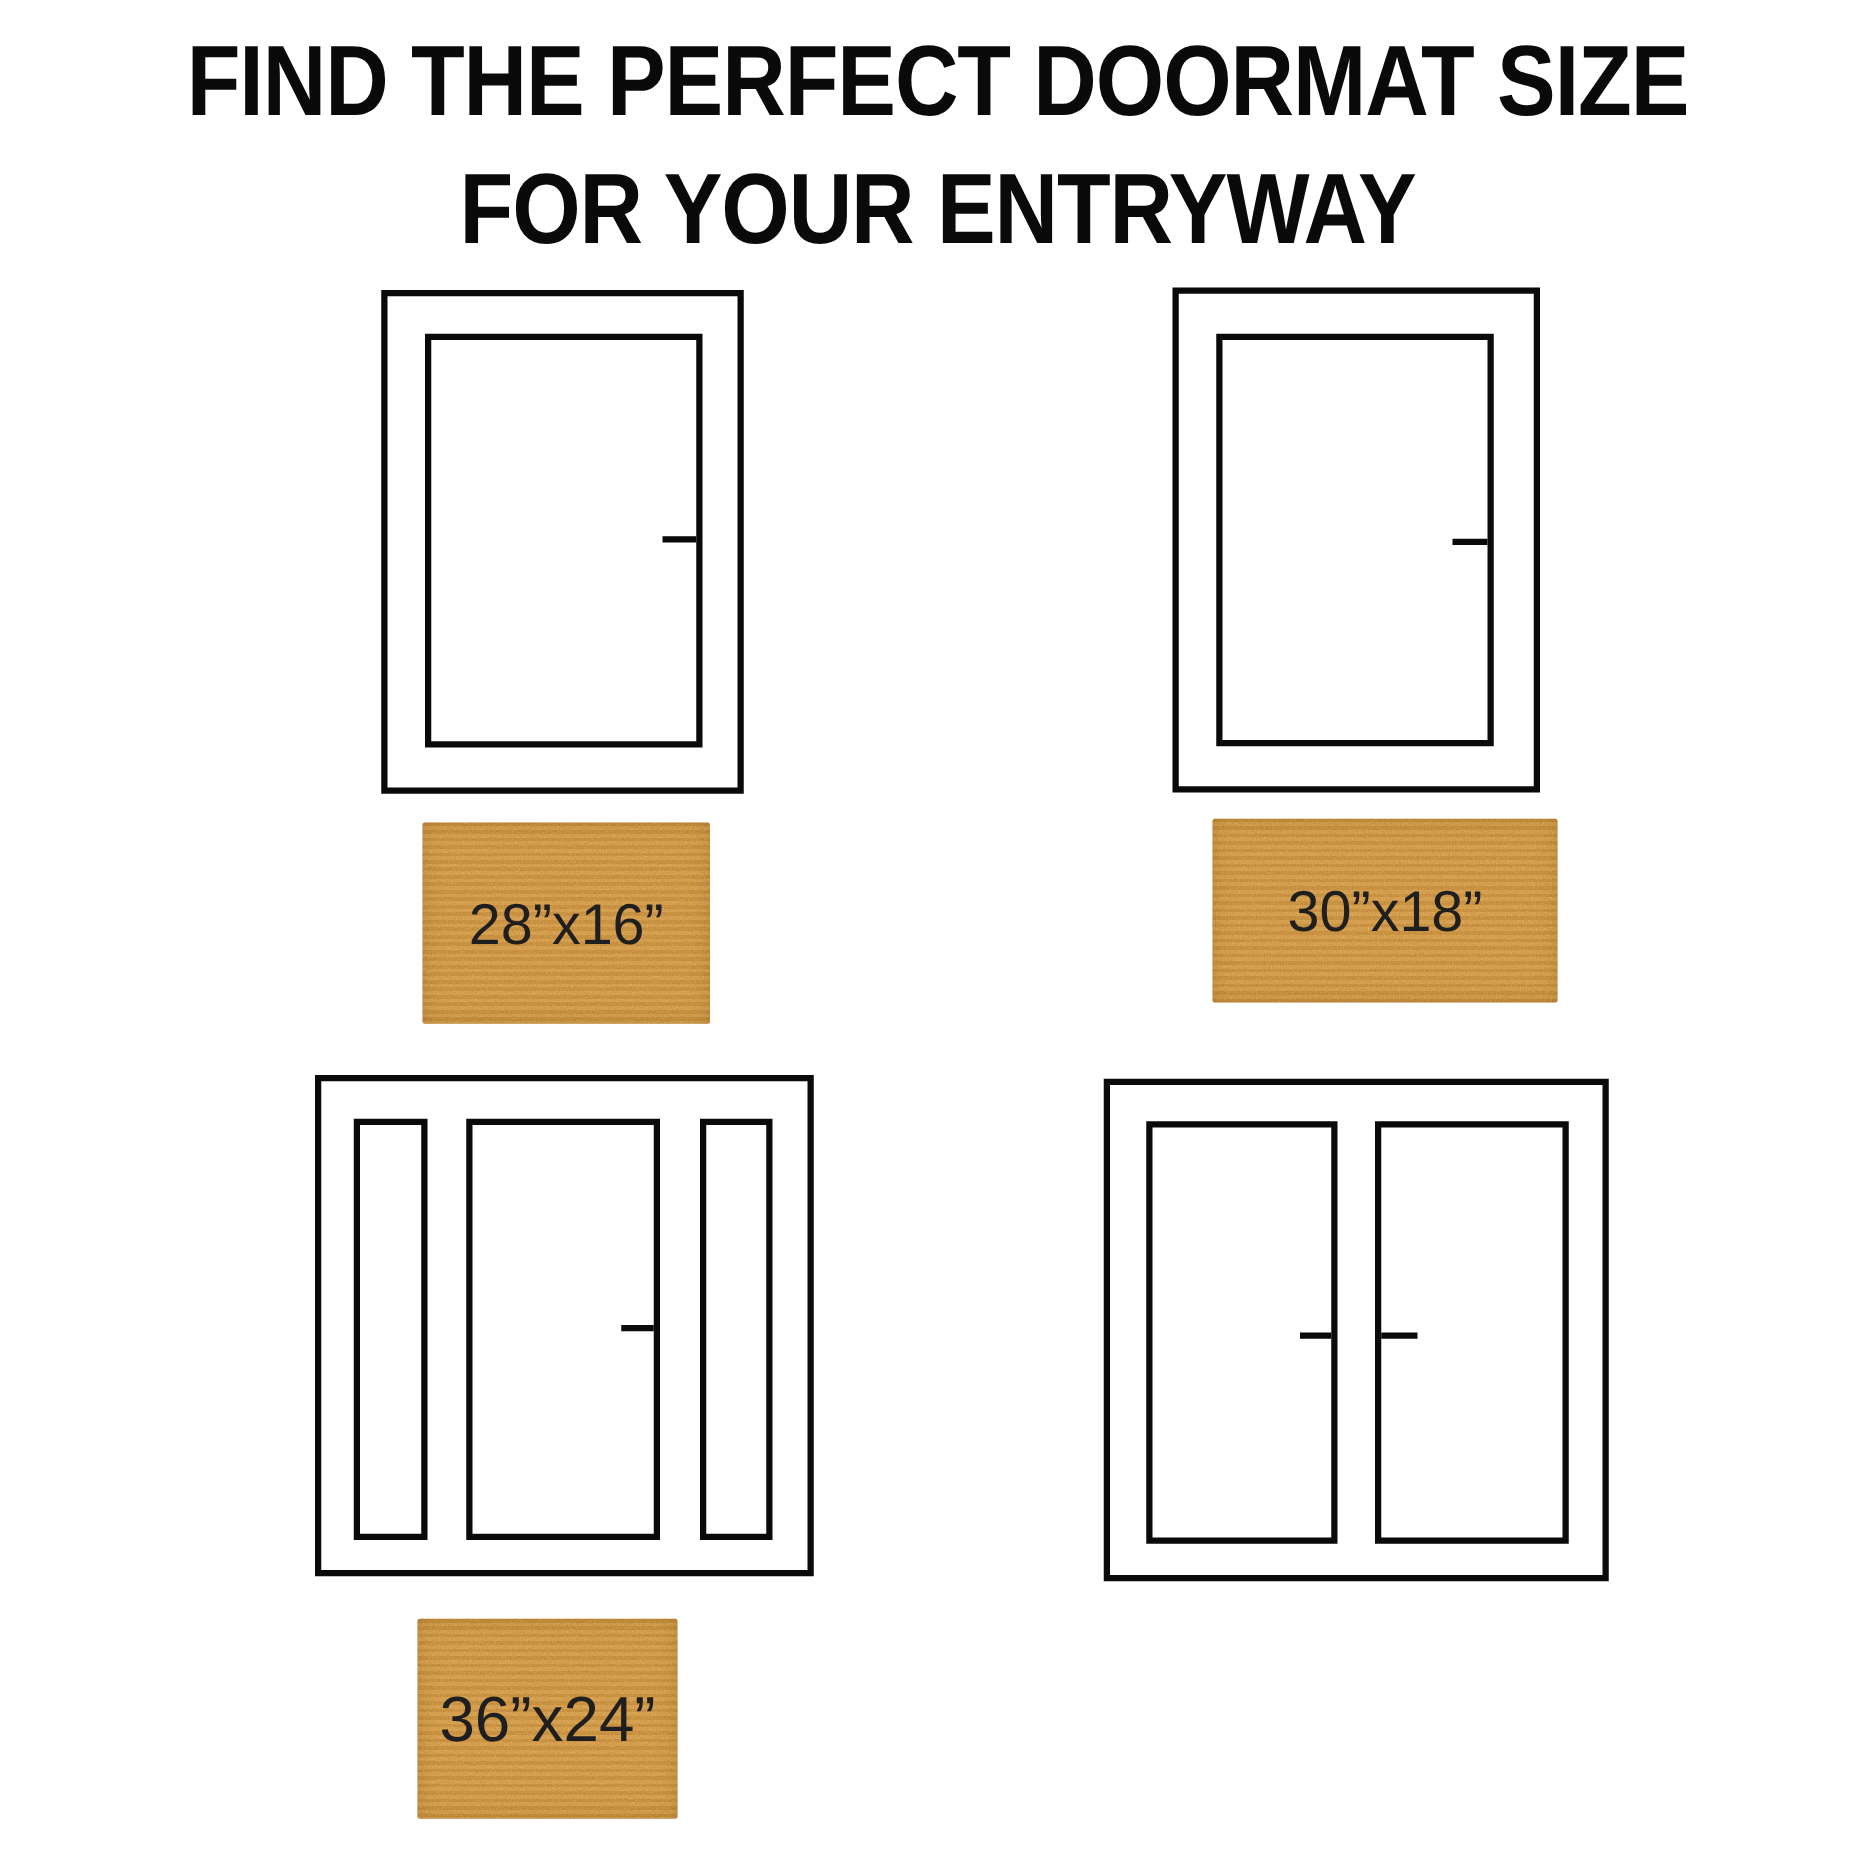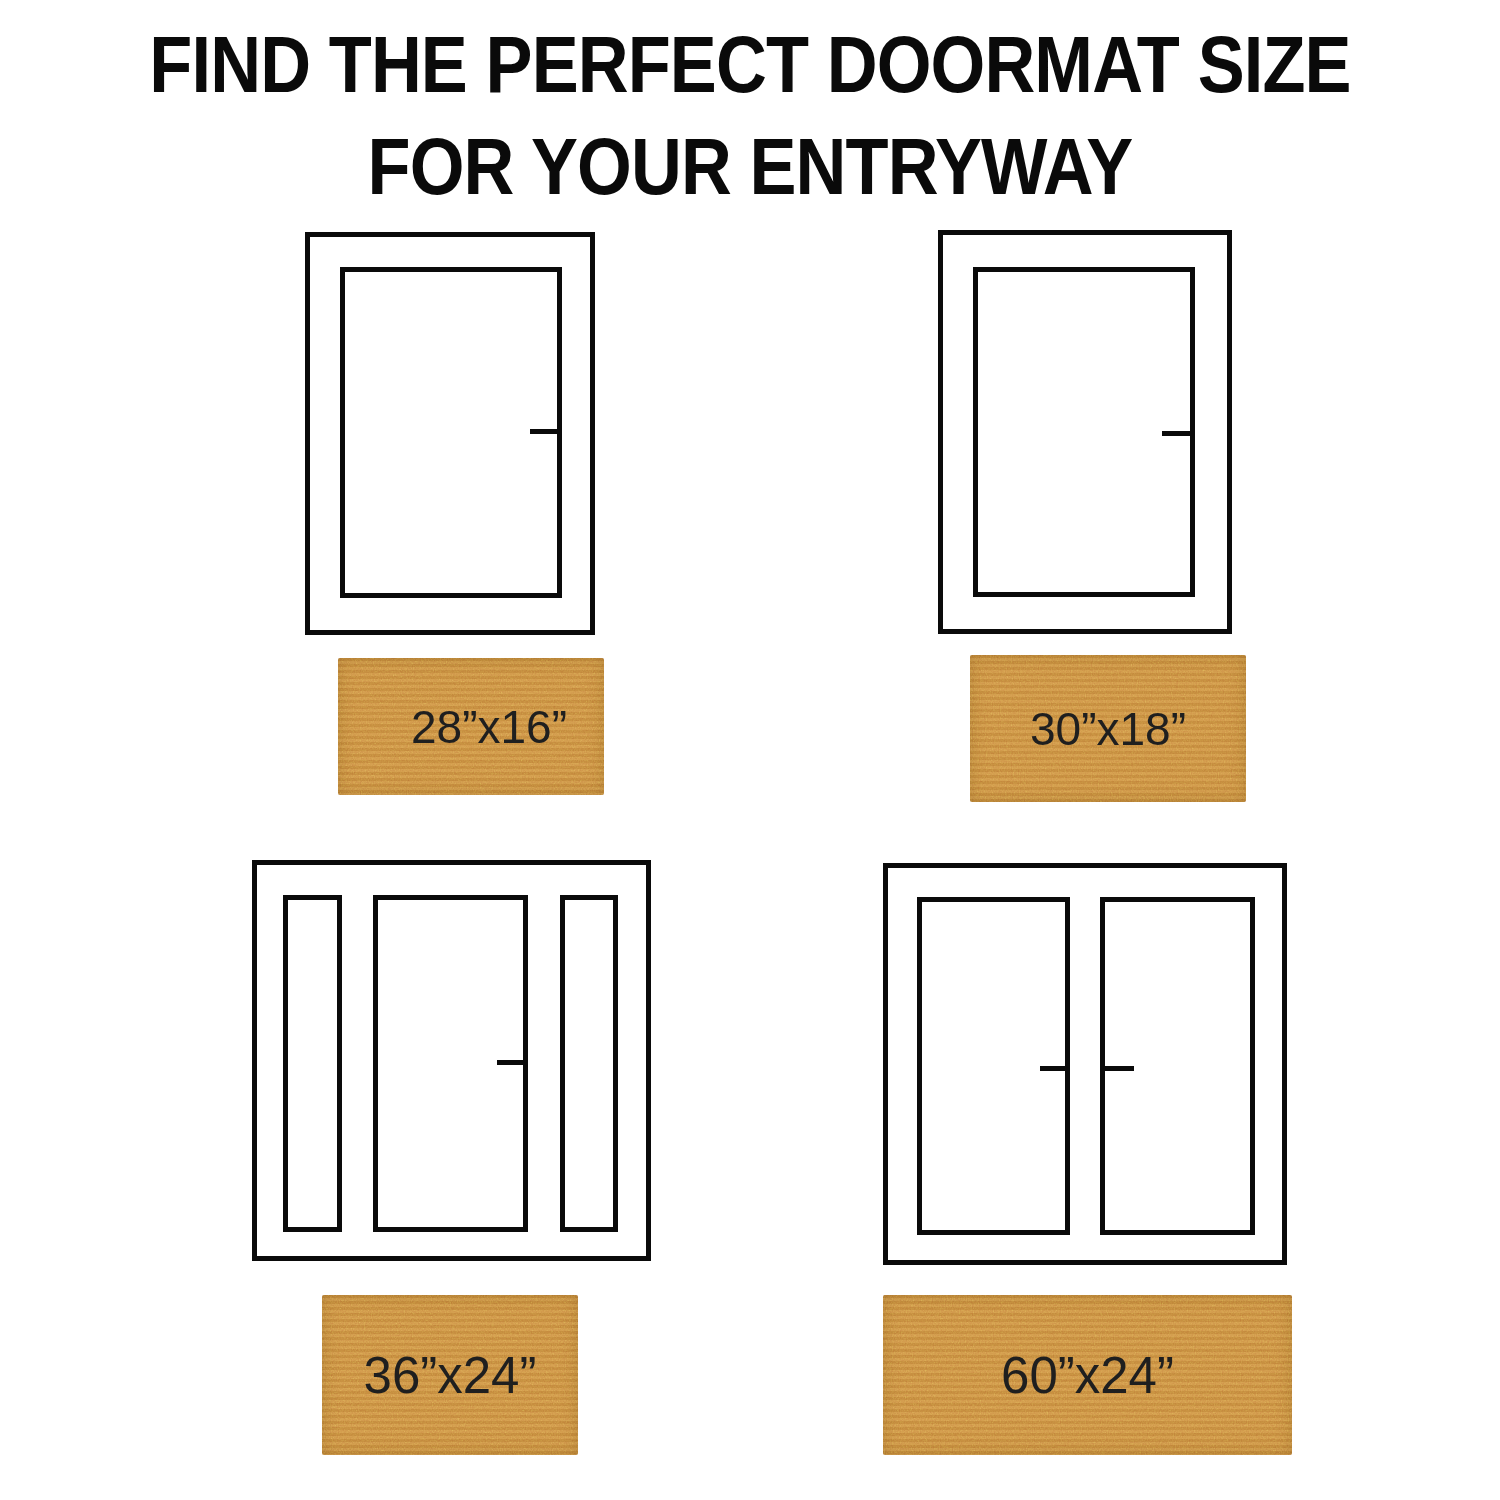--- a/index.html
+++ b/index.html
@@ -91,23 +91,23 @@
     background:repeating-linear-gradient(180deg,
       rgba(140,90,30,.10) 0 3px,
       rgba(255,221,160,.10) 3px 6px);
   }
   .mat-label{
     position:relative;
     color:var(--label-text);
     letter-spacing:0;
     z-index:2;
   }
-  .m1{left:338px;top:658px;width:230px;height:137px;font-size:46px;padding-left:36px;}
+  .m1{left:338px;top:658px;width:230px;height:161px;font-size:46px;}
   .m2{left:970px;top:655px;width:276px;height:147px;font-size:46px;}
-  .m3{left:322px;top:1295px;width:256px;height:160px;font-size:51px;}
+  .m3{left:334px;top:1295px;width:208px;height:160px;font-size:51px;}
   .m4{left:883px;top:1295px;width:409px;height:160px;font-size:51px;}
 </style>
 </head>
 <body>
 
 <div class="stage">
 
   <header class="title">
     <div>FIND THE PERFECT DOORMAT SIZE</div>
     <div>FOR YOUR ENTRYWAY</div>
@@ -171,25 +171,14 @@
       <filter id="coir3">
           <feTurbulence type="fractalNoise" baseFrequency="0.85 0.6" numOctaves="3" seed="37" stitchTiles="stitch"></feTurbulence>
           <feColorMatrix type="saturate" values="0"></feColorMatrix>
         </filter>
       <rect width="100%" height="100%" filter="url(#coir3)"></rect>
     </svg>
     <div class="striae"></div>
     <span class="mat-label">36”x24”</span>
   </div>
 
-  <div class="mat m4">
-    <svg class="coir" preserveAspectRatio="none">
-      <filter id="coir4">
-          <feTurbulence type="fractalNoise" baseFrequency="0.85 0.6" numOctaves="3" seed="49" stitchTiles="stitch"></feTurbulence>
-          <feColorMatrix type="saturate" values="0"></feColorMatrix>
-        </filter>
-      <rect width="100%" height="100%" filter="url(#coir4)"></rect>
-    </svg>
-    <div class="striae"></div>
-    <span class="mat-label">60”x24”</span>
-  </div>
 
 </div>
 
 </body></html>

